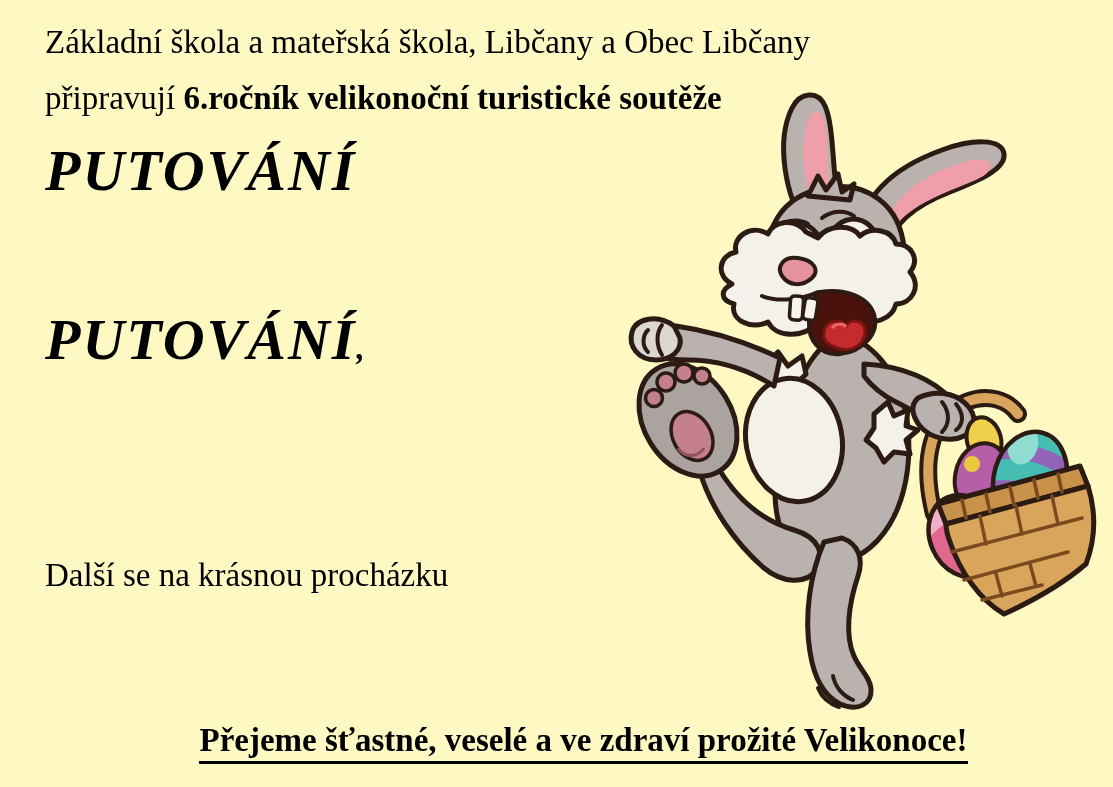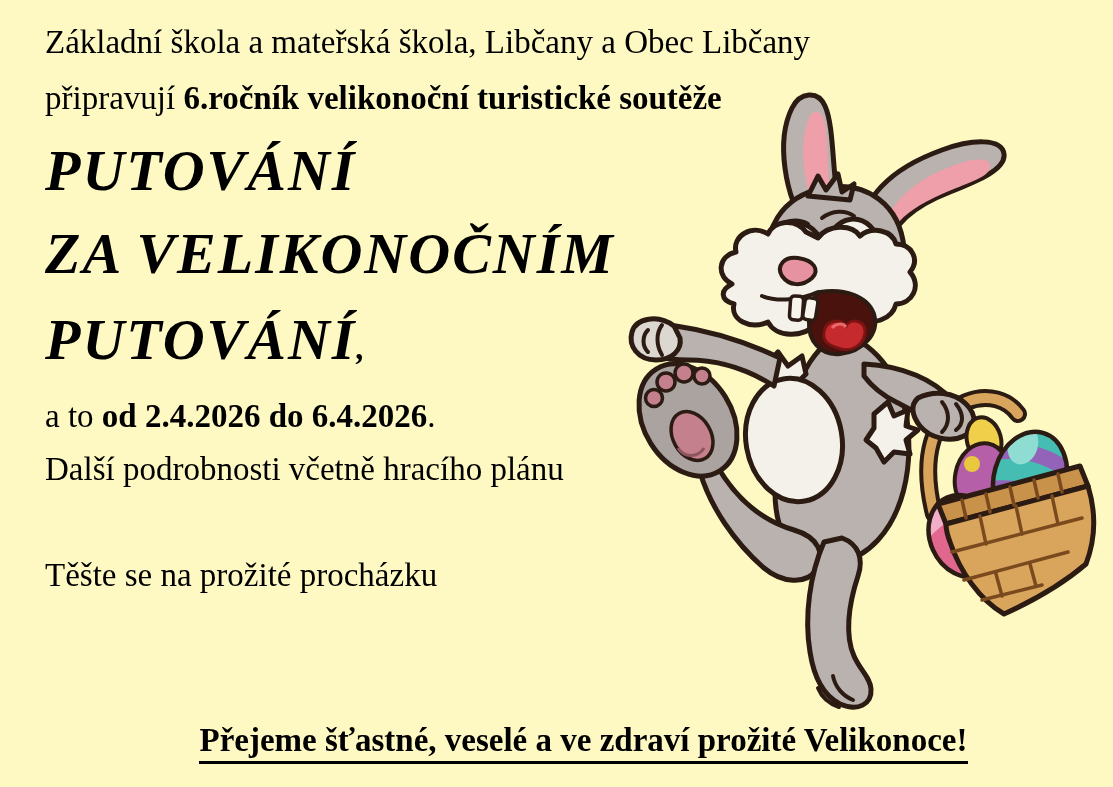--- a/index.html
+++ b/index.html
@@ -44,30 +44,25 @@
 
 <div class="page">
 
   <p class="line l1">Základní škola a mateřská škola, Libčany a Obec Libčany</p>
 
   <p class="line l2">
     <span>připravují </span><b>6.ročník velikonoční turistické soutěže</b>
   </p>
 
   <h1 class="title t1">PUTOVÁNÍ</h1>
-  <h1 class="title t2">ZA VELIKONOČNÍM</h1>
   <h1 class="title t3">
     <span>PUTOVÁNÍ</span><span class="title-comma">,</span>
   </h1>
 
-  <p class="line b1">
-    <span>a to </span><b>od 2.4.2026 do 6.4.2026</b><span>.</span>
-  </p>
-  <p class="line b2">Další podrobnosti včetně hracího plánu</p>
-  <p class="line b4">Těšte se na prožité procházku</p>
+  <p class="line b4">Další se na krásnou procházku</p>
 
   <p class="footer">
     <span class="footer-inner">Přejeme šťastné, veselé a ve zdraví prožité Velikonoce!</span>
   </p>
 
   <svg class="bunny" viewBox="0 0 501 652" xmlns="http://www.w3.org/2000/svg">
 
     <g>
       <path class="fur" d="M246 170 C250 128 280 100 330 82 C360 71 390 70 392 86 C394 101 368 112 338 124 C302 138 280 156 272 186 Z"></path>
       <path class="pink" d="M276 148 C290 122 318 104 352 94 C370 89 380 92 378 100 C376 110 352 116 330 126 C308 136 292 146 284 158 Z"></path>

